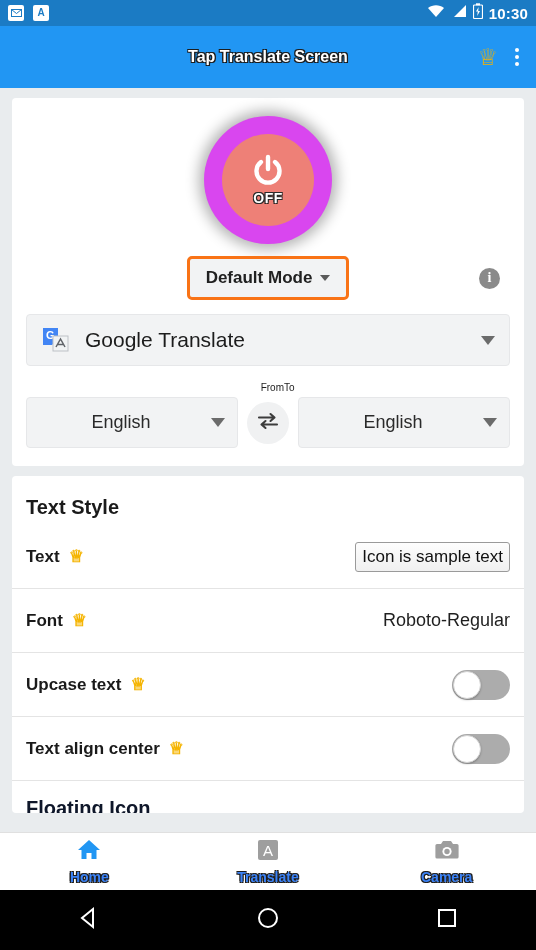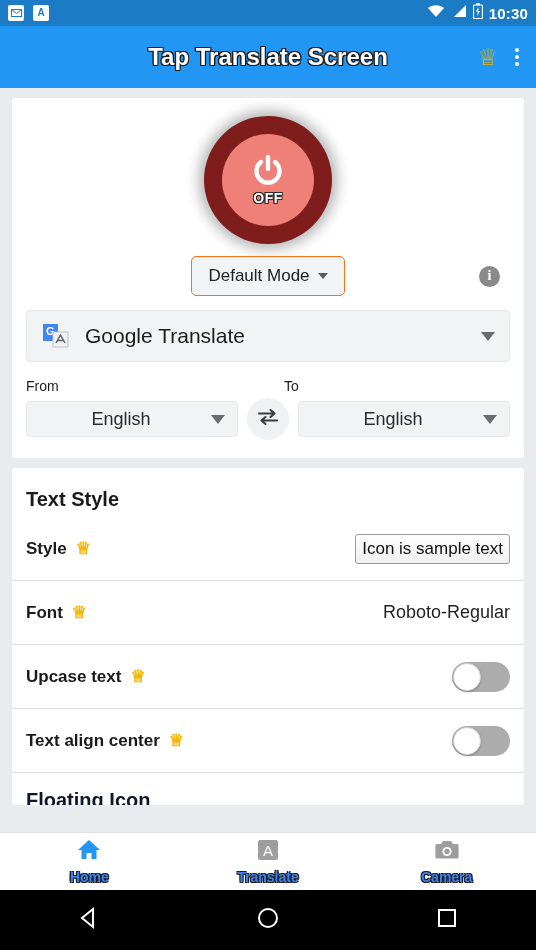--- a/index.html
+++ b/index.html
@@ -23,63 +23,63 @@
             font-size: 10px; font-weight: bold; color: #1B7BC4; line-height: 1; }
   .sb-time { color: #fff; font-size: 15px; font-weight: bold; letter-spacing: .2px; }
 
   
   .appbar {
     height: 62px; background: #2196F3;
     display: flex; align-items: center; position: relative;
   }
   .appbar-title {
     position: absolute; left: 0; right: 0; text-align: center;
-    color: #fff; font-size: 24px; font-weight: bold;
+    color: #fff; font-size: 16px; font-weight: bold;
     text-shadow: -1.2px -1.2px 0 #1d1d1d, 1.2px -1.2px 0 #1d1d1d,
                  -1.2px 1.2px 0 #1d1d1d, 1.2px 1.2px 0 #1d1d1d;
   }
   .appbar-actions { margin-left: auto; display: flex; align-items: center;
                     gap: 14px; padding-right: 14px; z-index: 2; }
   .crown { color: #F5B400; font-size: 23px; line-height: 1; }
   .dots { display: flex; flex-direction: column; gap: 3px; padding: 3px; }
   .dots i { width: 4px; height: 4px; background: #fff; border-radius: 50%; display: block; }
 
   
   .body { position: absolute; top: 88px; bottom: 118px; left: 0; right: 0;
           overflow: hidden; background: #E9ECEE; }
   .card { background: #fff; border-radius: 4px; margin: 10px 12px; }
 
   
   .power-wrap { display: flex; justify-content: center; padding: 18px 0 6px; }
   .power-outer {
     width: 128px; height: 128px; border-radius: 50%;
-    background: #7f1d1d;
+    background: #d946ef;
     display: flex; align-items: center; justify-content: center;
     box-shadow: 0 0 14px 5px rgba(0,0,0,.30);
   }
   .power-inner {
     width: 92px; height: 92px; border-radius: 50%;
     background: #EE8077;
     display: flex; flex-direction: column; align-items: center; justify-content: center;
     gap: 2px;
   }
   .power-glyph { width: 34px; height: 34px; }
   .power-label {
     font-size: 14px; font-weight: bold; color: #fff; letter-spacing: .5px;
     text-shadow: -1.1px -1.1px 0 #2a2a2a, 1.1px -1.1px 0 #2a2a2a,
                  -1.1px 1.1px 0 #2a2a2a, 1.1px 1.1px 0 #2a2a2a;
   }
 
   
   .mode-row { display: flex; align-items: center; justify-content: center;
               position: relative; padding: 6px 0 14px; }
   .mode-btn {
-    background: #F2F3F4; border: 1px solid #f97316; border-radius: 5px;
+    background: #F2F3F4; border: 3px solid #f97316; border-radius: 5px;
     padding: 9px 16px; font-size: 17px; color: #212121;
-    display: flex; align-items: center; gap: 8px; cursor: pointer;
+    display: flex; align-items: center; gap: 8px; cursor: pointer; font-weight: bold;
   }
   .caret-sm { width: 0; height: 0; border-left: 5px solid transparent;
               border-right: 5px solid transparent; border-top: 6px solid #5a5a5a; }
   .info-ico {
     position: absolute; right: 24px; width: 21px; height: 21px;
     border-radius: 50%; background: #8A8A8A; color: #fff;
     font-size: 14px; font-weight: bold; font-family: "Liberation Serif", serif;
     display: flex; align-items: center; justify-content: center; cursor: pointer;
   }
 
@@ -91,26 +91,26 @@
     cursor: pointer;
   }
   .gt-icon { width: 30px; height: 30px; position: relative; flex: 0 0 30px; }
   .svc-name { margin-left: 14px; font-size: 21px; color: #1c1c1c; }
   .caret { margin-left: auto; width: 0; height: 0;
            border-left: 7px solid transparent; border-right: 7px solid transparent;
            border-top: 9px solid #6b6b6b; }
 
   
   .ft-labels { display: flex; padding: 0 14px 4px; }
-  .ft-labels span { font-size: 14px; color: #1d1d1d; }
+  .ft-labels span { font-size: 10px; color: #1d1d1d; text-align: right; }
   .ft-labels .lbl-from { width: 258px; }
   .ft-row { display: flex; align-items: center; padding: 0 14px 18px; gap: 0; }
   .lang-box {
     flex: 1; background: #F2F3F4; border: 1px solid #E6E7E9; border-radius: 4px;
-    height: 36px; display: flex; align-items: center; padding: 0 12px;
+    height: 51px; display: flex; align-items: center; padding: 0 12px;
     position: relative; cursor: pointer;
   }
   .lang-name { flex: 1; text-align: center; font-size: 18px; color: #2a2a2a; padding-right: 8px; }
   .swap-btn {
     width: 42px; height: 42px; margin: 0 9px; border-radius: 50%;
     background: #F0F1F2; display: flex; align-items: center; justify-content: center;
     cursor: pointer; flex: 0 0 42px;
   }
 
   
@@ -271,21 +271,21 @@
           <span class="caret"></span>
         </div>
       </div>
     </div>
 
     <div class="card">
       <div class="sec-title">Text Style</div>
 
       <div class="row">
         <span class="row-label">
-          <span>Style</span>
+          <span>Text</span>
           <span class="crown-sm">♕</span>
         </span>
         <span class="sample-box">Icon is sample text</span>
       </div>
 
       <div class="row">
         <span class="row-label">
           <span>Font</span>
           <span class="crown-sm">♕</span>
         </span>

